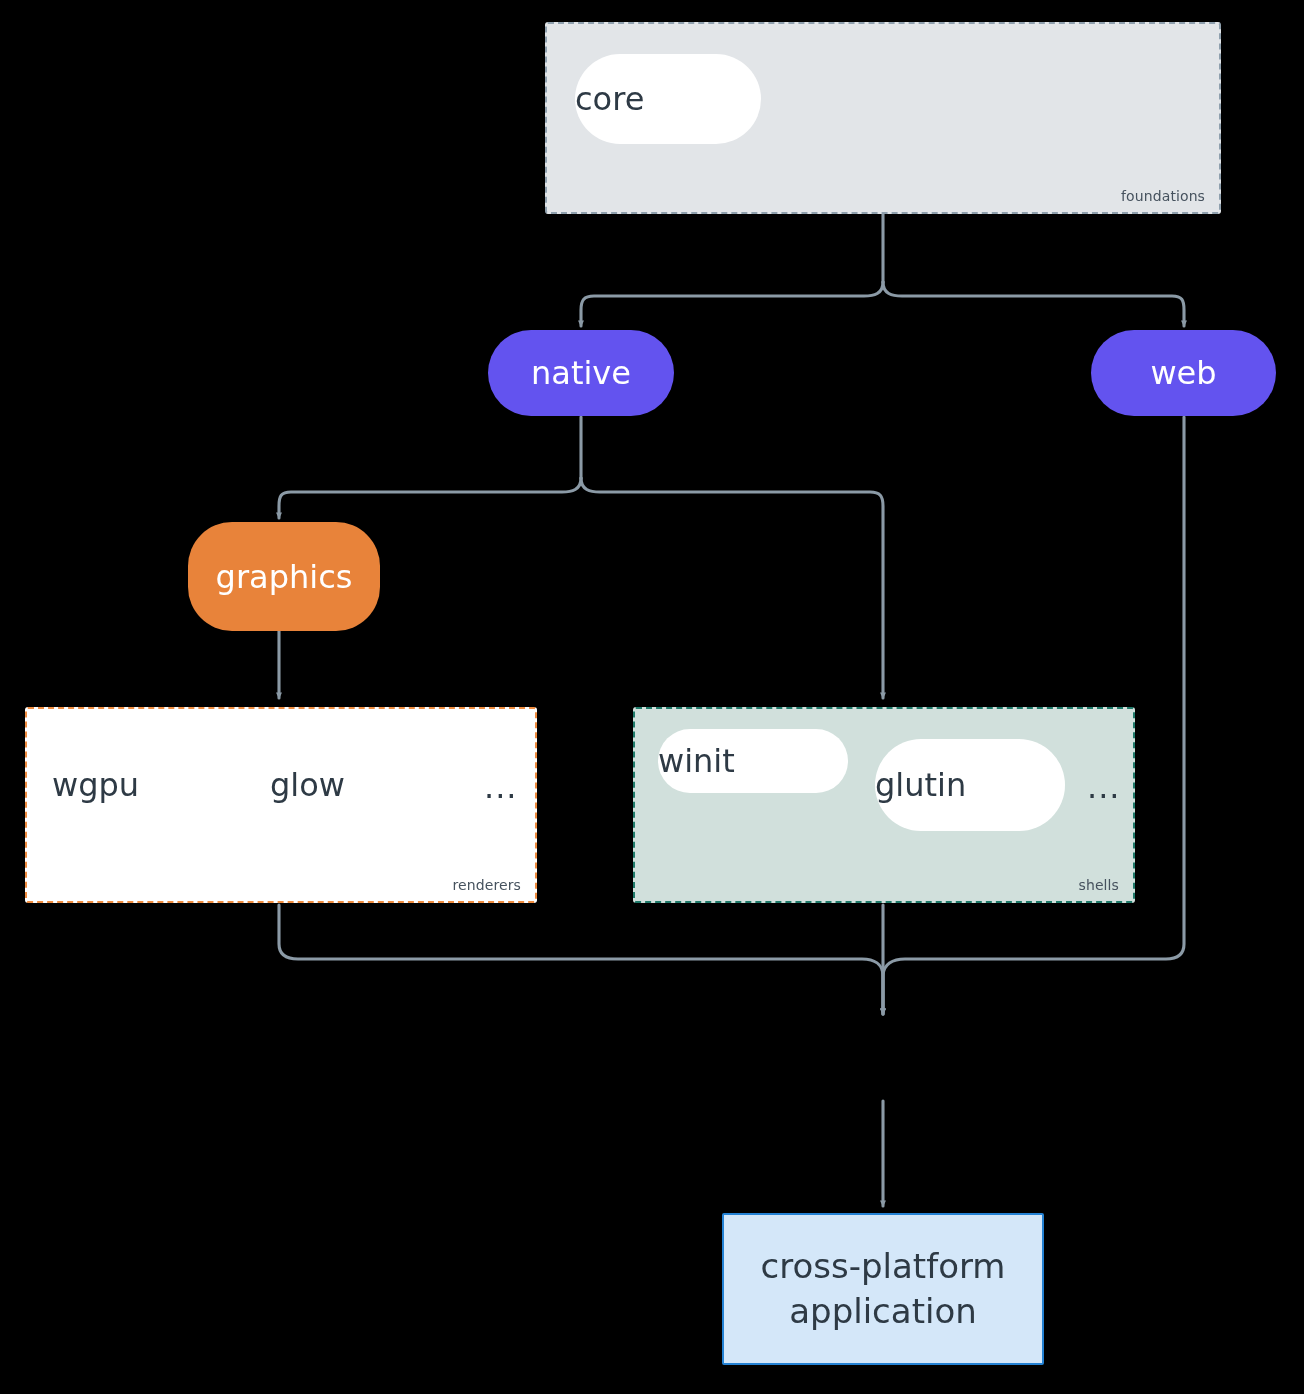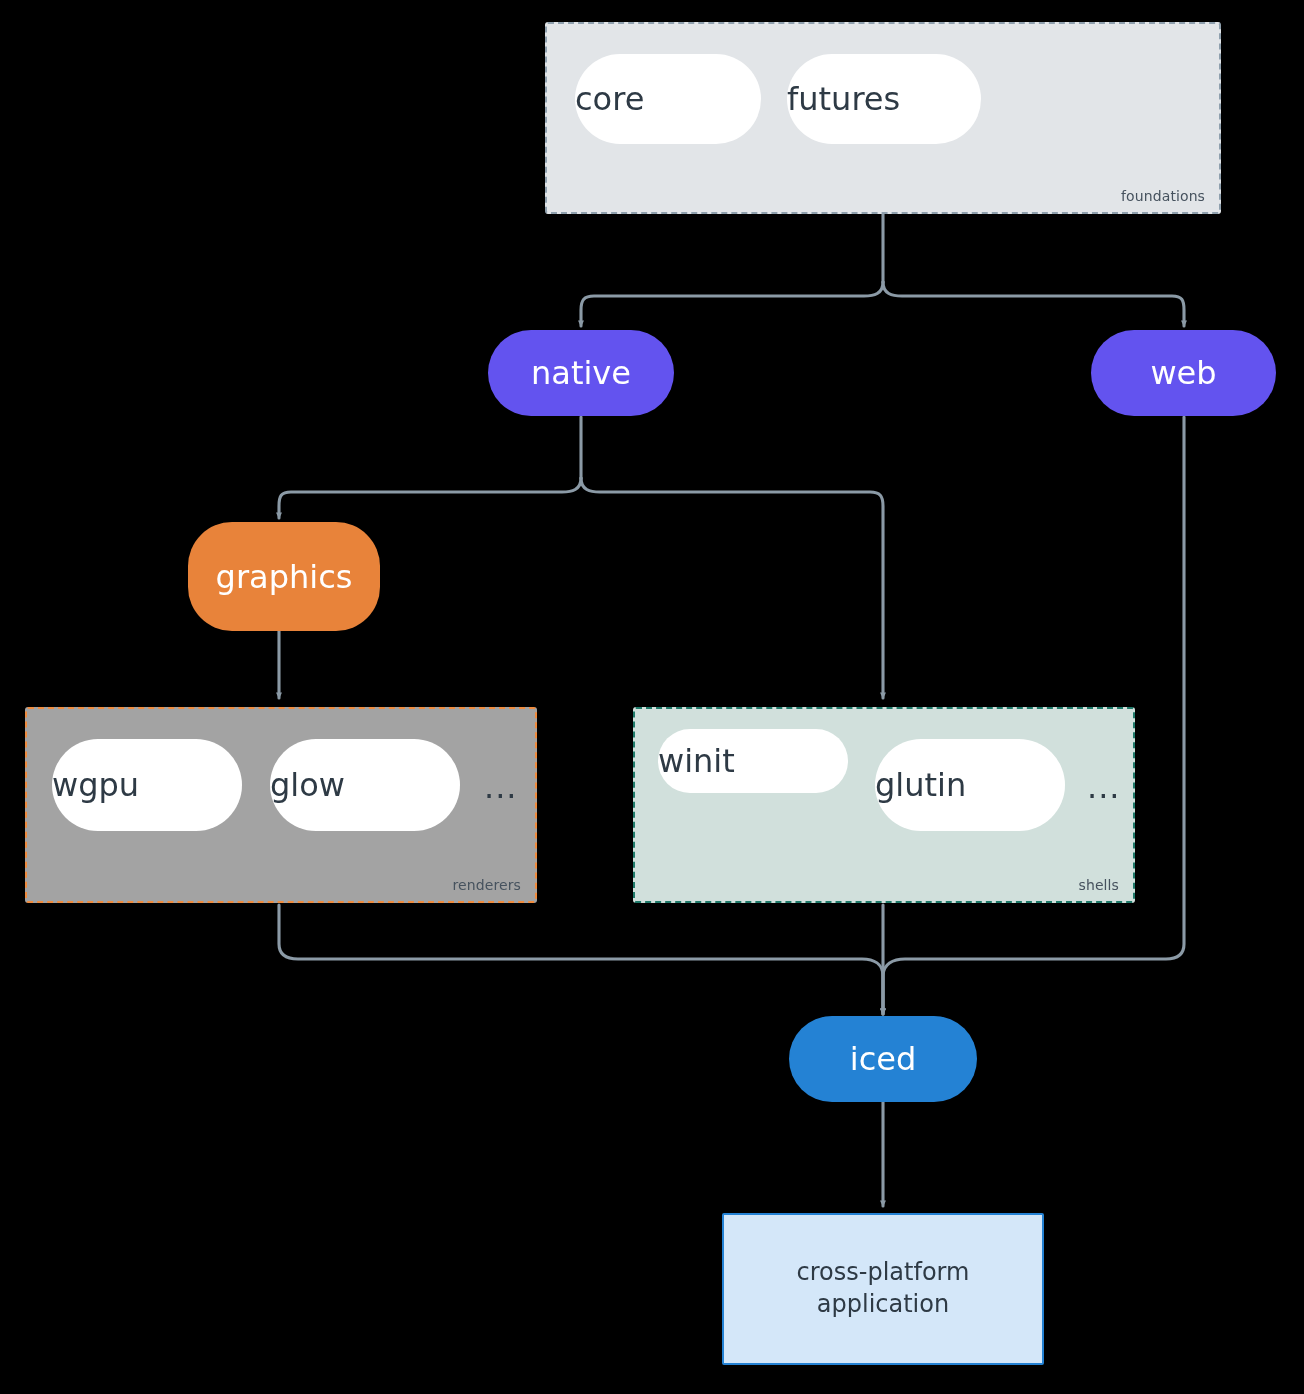--- a/index.html
+++ b/index.html
@@ -48,21 +48,21 @@
     height: 192px;
     background: #e2e5e8;
     border: 2px dashed #8fa0ae;
     border-radius: 3px;
   }
   .grp-renderers {
     left: 25px;
     top: 707px;
     width: 512px;
     height: 196px;
-    background: #a3a3a3;
+    background: #ffffff;
     border: 2px dashed #ef8c3f;
     border-radius: 3px;
   }
   .grp-shells {
     left: 633px;
     top: 707px;
     width: 502px;
     height: 196px;
     background: #d1e0dc;
     border: 2px dashed #1f7a6a;
@@ -110,21 +110,21 @@
     position: absolute;
     box-sizing: border-box;
     display: flex;
     flex-direction: column;
     align-items: center;
     justify-content: center;
     background: #d4e7f9;
     border: 2px solid #2482d4;
     border-radius: 2px;
     color: #2e3a45;
-    font-size: 24px;
+    font-size: 34px;
     line-height: 1.32;
     text-align: center;
   }
 </style>
 </head>
 <body>
 
 <div id="stage">
 
   <svg id="edges" viewBox="0 0 1304 1394">
@@ -154,23 +154,20 @@
       <path d="M1184,417 L1184,944 C1184,956 1176,959 1166,959 L905,959 C893,959 883,964 883,976 L883,1014" marker-end="url(#arrow)"></path>
 
       <path d="M883,1101 L883,1206" marker-end="url(#arrow)"></path>
     </g>
   </svg>
 
   <div class="group grp-foundations">
     <div class="pill" style="left:28px; top:30px; width:186px; height:90px;">
       <span>core</span>
     </div>
-    <div class="pill" style="left:240px; top:30px; width:194px; height:90px;">
-      <span>futures</span>
-    </div>
     <div class="group-label">foundations</div>
   </div>
 
   <div class="group grp-renderers">
     <div class="pill" style="left:25px; top:30px; width:190px; height:92px;">
       <span>wgpu</span>
     </div>
     <div class="pill" style="left:243px; top:30px; width:190px; height:92px;">
       <span>glow</span>
     </div>
@@ -194,22 +191,19 @@
   </div>
 
   <div class="node node-web" style="left:1091px; top:330px; width:185px; height:86px;">
     <span>web</span>
   </div>
 
   <div class="node node-graphics" style="left:188px; top:522px; width:192px; height:109px;">
     <span>graphics</span>
   </div>
 
-  <div class="node node-iced" style="left:789px; top:1016px; width:188px; height:86px;">
-    <span>iced</span>
-  </div>
 
   <div class="rect-node" style="left:722px; top:1213px; width:322px; height:152px;">
     <span>cross-platform</span>
     <span>application</span>
   </div>
 
 </div>
 
 </body></html>

